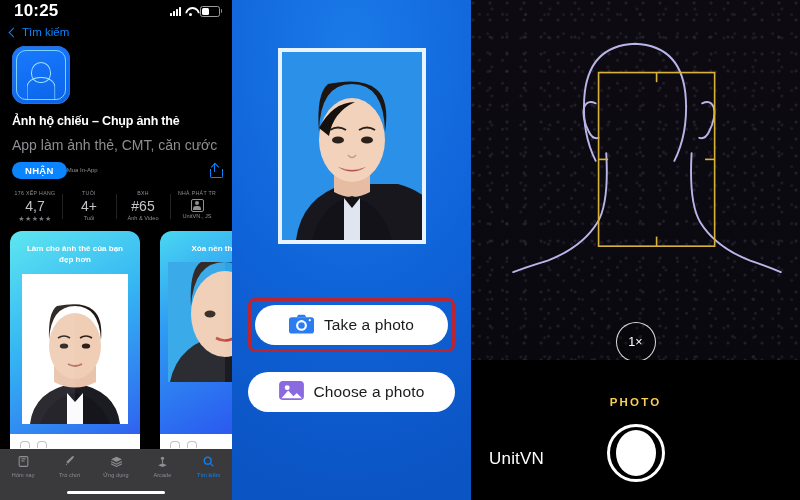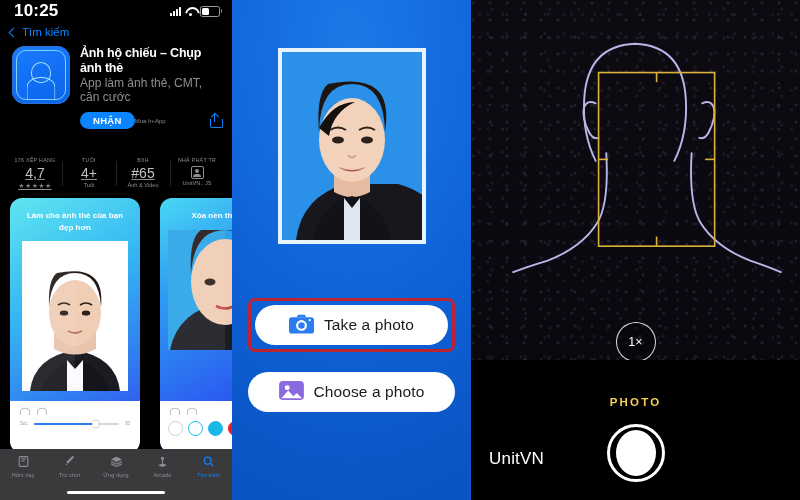--- a/index.html
+++ b/index.html
@@ -17,37 +17,37 @@
   .wifi{width:11px;height:9px;position:relative;}
   .wifi::after{content:"";position:absolute;left:0;top:0;width:11px;height:11px;border:2px solid #fff;border-radius:50%;clip-path:polygon(0 0,100% 0,100% 45%,0 45%);}
   .wifi::before{content:"";position:absolute;left:4px;top:6px;width:3px;height:3px;background:#fff;border-radius:50%;}
   .batt{width:18px;height:9px;border:1px solid #9a9a9a;border-radius:2.5px;position:relative;}
   .batt::after{content:"";position:absolute;right:-3px;top:2.5px;width:1.5px;height:4px;background:#8a8a8a;border-radius:0 1px 1px 0;}
   .batt i{display:block;position:absolute;left:1px;top:1px;bottom:1px;width:7px;background:#fff;border-radius:1.5px;}
 
   .backlink{display:flex;align-items:center;gap:4px;padding:4px 0 6px 10px;color:#0a84ff;font-size:11.5px;}
   .chev{width:6px;height:6px;border-left:1.6px solid #0a84ff;border-bottom:1.6px solid #0a84ff;transform:rotate(45deg);margin-right:1px;}
 
-  .apphead{display:flex;gap:10px;padding:2px 10px 0 12px;}
+  .apphead{display:flex;gap:10px;padding:2px 10px 0 12px;flex-direction:column;}
   .appicon{width:58px;height:58px;border-radius:13px;background:linear-gradient(160deg,#1a7bff,#0a63e8);flex:none;position:relative;box-shadow:0 0 0 1px #2b6fd6 inset;}
   .appicon .inner{position:absolute;inset:4px;border:1.4px solid #7fd4ff;border-radius:10px;}
   .appicon .head{position:absolute;left:50%;top:16px;transform:translateX(-50%);width:18px;height:19px;border:1.4px solid #9fe2ff;border-radius:50% 50% 44% 44%;}
   .appicon .body{position:absolute;left:50%;top:31px;transform:translateX(-50%);width:27px;height:22px;border:1.4px solid #9fe2ff;border-bottom:none;border-radius:46% 46% 0 0;}
   .appmeta{flex:1;min-width:0;}
   .apptitle{color:#fff;font-size:12.5px;font-weight:700;line-height:1.18;letter-spacing:-.2px;}
-  .appsub{color:#8e8e93;font-size:12px;margin-top:0;line-height:1.2;}
+  .appsub{color:#8e8e93;font-size:14px;margin-top:8px;line-height:1.2;}
   .approw{display:flex;align-items:center;margin-top:8px;}
   .getbtn{background:#0a84ff;color:#fff;font-size:9.5px;font-weight:800;padding:3px 13px;border-radius:11px;letter-spacing:.3px;border:none;}
   .inapp{color:#8e8e93;font-size:6px;}
   .share{margin-left:auto;width:13px;height:15px;position:relative;}
   .share::before{content:"";position:absolute;left:1px;bottom:0;width:11px;height:8px;border:1.3px solid #0a84ff;border-top:none;border-radius:0 0 2px 2px;}
   .share::after{content:"";position:absolute;left:5.2px;top:0;width:1.3px;height:9px;background:#0a84ff;}
   .sharearrow{position:absolute;left:3.3px;top:1px;width:5px;height:5px;border-left:1.3px solid #0a84ff;border-top:1.3px solid #0a84ff;transform:rotate(45deg);}
 
-  .statsrow{display:flex;margin-top:28px;padding:0 8px;color:#8e8e93;text-decoration:underline;}
+  .statsrow{display:flex;margin-top:11px;padding:0 8px;color:#8e8e93;}
   .stat{flex:1;text-align:center;position:relative;padding:0 2px;}
   .stat + .stat::before{content:"";position:absolute;left:0;top:4px;bottom:4px;width:1px;background:#232326;}
   .stat-label{font-size:5.2px;letter-spacing:.35px;text-transform:uppercase;white-space:nowrap;overflow:hidden;}
   .stat-value{color:#c3c3c8;font-size:14px;font-weight:500;margin:2px 0 1px;}
   .stat-sub{font-size:5.6px;white-space:nowrap;overflow:hidden;}
   .stars{color:#7c7c82;font-size:7px;letter-spacing:.4px;}
   .devicon{width:11px;height:11px;border:1px solid #8e8e93;border-radius:2px;margin:3px auto 1px;position:relative;}
   .devicon::before{content:"";position:absolute;left:3.3px;top:1.6px;width:4px;height:4px;border-radius:50%;background:#8e8e93;}
   .devicon::after{content:"";position:absolute;left:1.6px;bottom:1px;width:7.5px;height:3.3px;border-radius:3px 3px 0 0;background:#8e8e93;}
 

